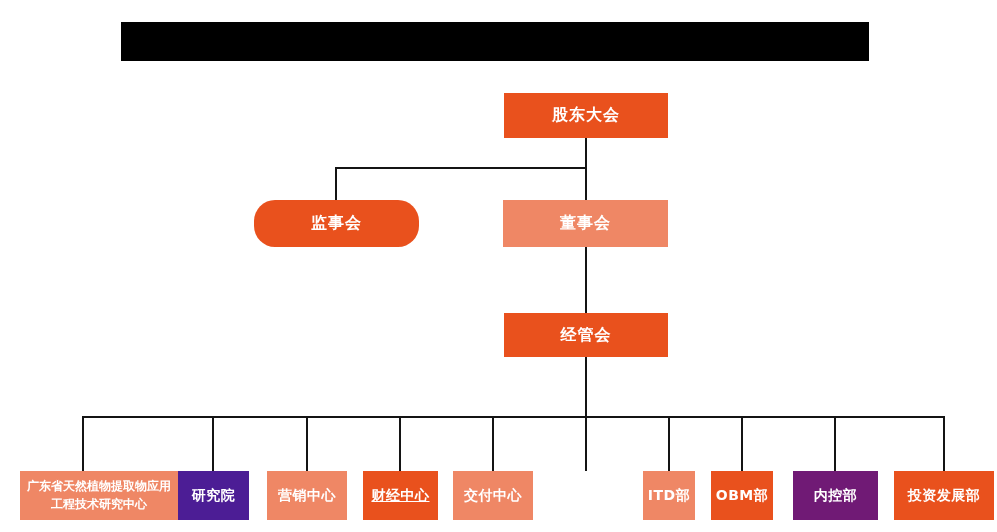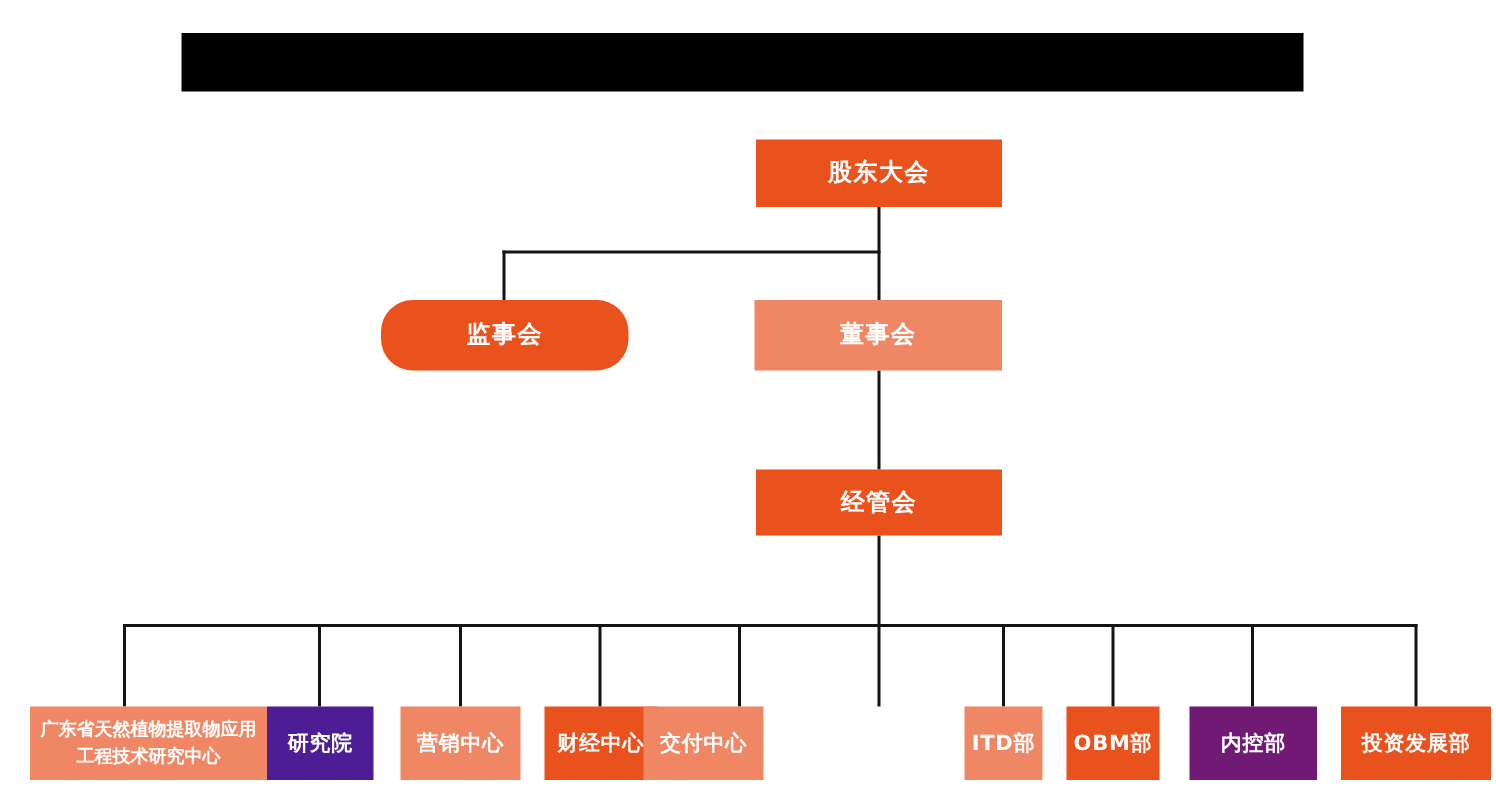--- a/index.html
+++ b/index.html
@@ -94,24 +94,24 @@
 
   <div class="node tiny" style="left: 20px; top: 471px; width: 158px; height: 49px; background-color: rgb(239, 135, 101);">
     <span class="node-label">广东省天然植物提取物应用工程技术研究中心</span>
   </div>
   <div class="node small" style="left: 178px; top: 471px; width: 71px; height: 49px; background-color: #4c1d95;">
     <span class="node-label">研究院</span>
   </div>
   <div class="node small" style="left: 267px; top: 471px; width: 80px; height: 49px; background-color: rgb(239, 135, 101);">
     <span class="node-label">营销中心</span>
   </div>
-  <div class="node small" style="left: 363px; top: 471px; width: 75px; height: 49px; background-color: rgb(233, 81, 29);">
+  <div class="node small" style="left: 363px; top: 471px; width: 75px; height: 49px; background-color: rgb(233, 81, 29); text-decoration: underline;">
     <span class="node-label">财经中心</span>
   </div>
-  <div class="node small" style="left: 429px; top: 471px; width: 80px; height: 49px; background-color: rgb(239, 135, 101);">
+  <div class="node small" style="left: 453px; top: 471px; width: 80px; height: 49px; background-color: rgb(239, 135, 101);">
     <span class="node-label">交付中心</span>
   </div>
   <div class="node small" style="left: 643px; top: 471px; width: 52px; height: 49px; background-color: rgb(239, 135, 101);">
     <span class="node-label">ITD部</span>
   </div>
   <div class="node small" style="left: 711px; top: 471px; width: 62px; height: 49px; background-color: rgb(233, 81, 29);">
     <span class="node-label">OBM部</span>
   </div>
   <div class="node small" style="left: 793px; top: 471px; width: 85px; height: 49px; background-color: #701a75;">
     <span class="node-label">内控部</span>

